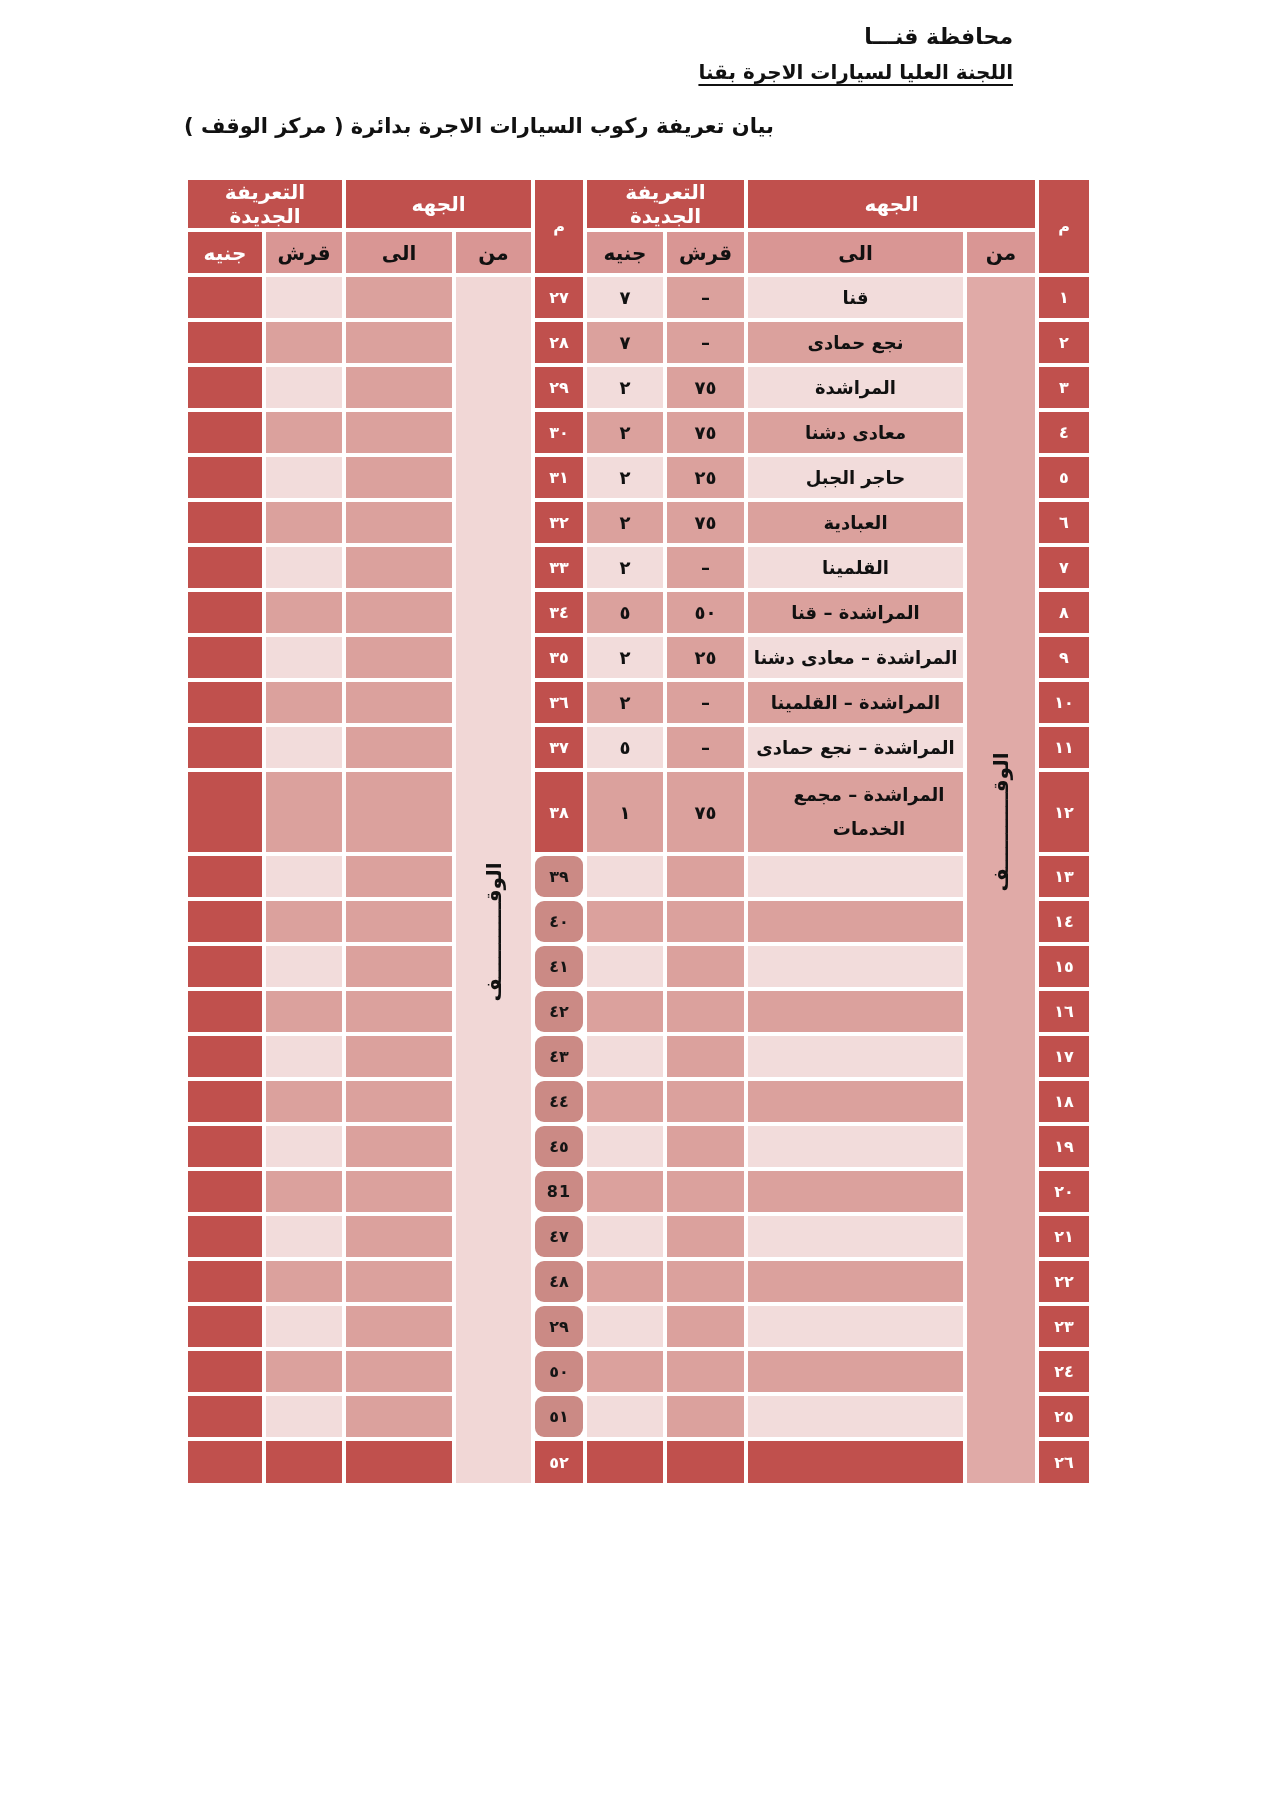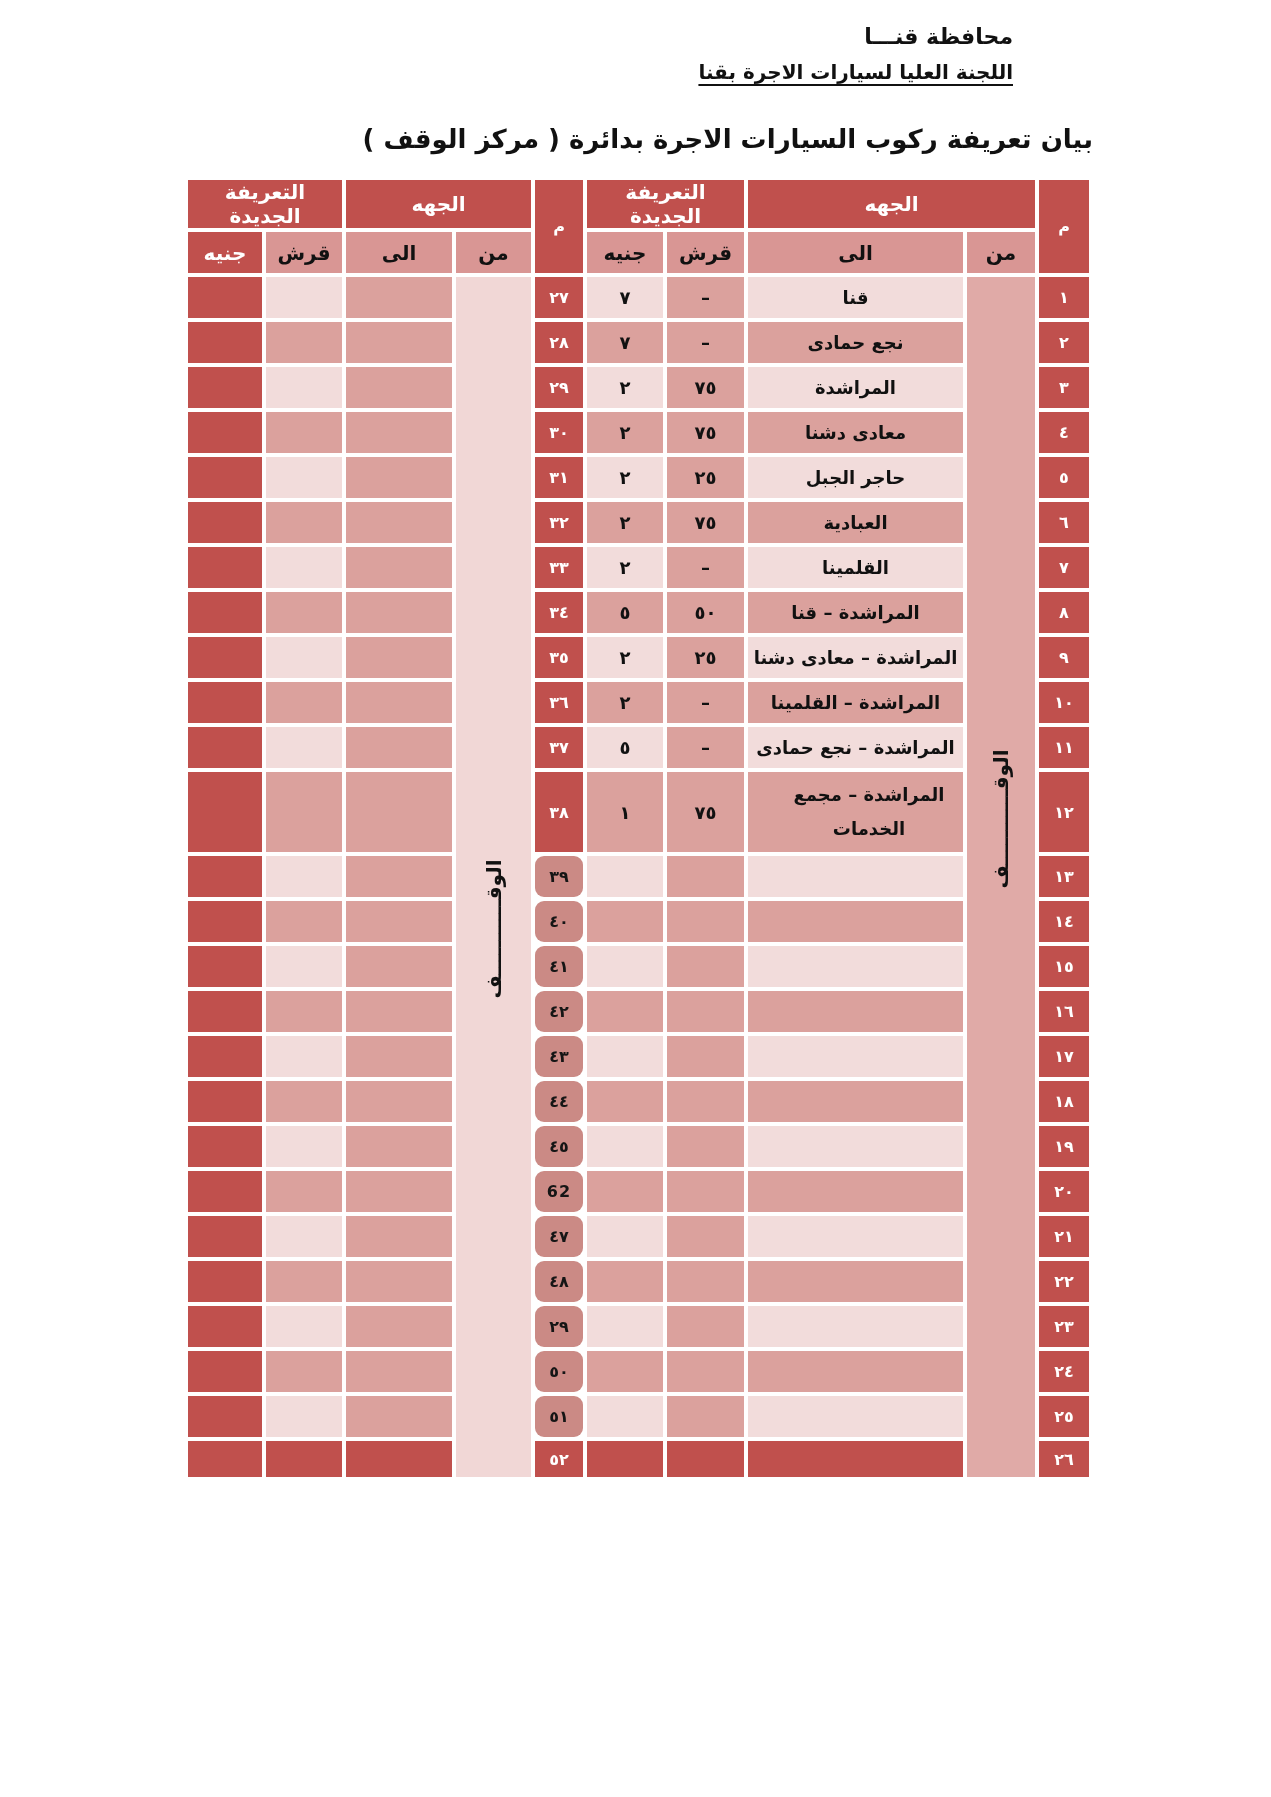--- a/index.html
+++ b/index.html
@@ -2,30 +2,30 @@
 <html lang="ar"><head>
 <meta charset="utf-8">
 <style>
   html,body{margin:0;padding:0;background:#fff;}
   body{width:1271px;height:1797px;position:relative;font-family:"DejaVu Sans",sans-serif;color:#111;}
   .page{position:absolute;inset:0;background:#ffffff;}
 
   .title1{position:absolute;top:24px;right:258px;font-size:22px;font-weight:bold;direction:rtl;}
   .title2{position:absolute;top:60px;right:258px;font-size:20px;font-weight:bold;direction:rtl;
           text-decoration:underline;text-decoration-thickness:2px;text-underline-offset:5px;}
-  .title3{position:absolute;top:114px;left:184px;width:909px;text-align:right;
-          font-size:26px;font-weight:bold;direction:rtl;margin-top:10px;}
+  .title3{position:absolute;top:114px;left:184px;width:909px;text-align:left;
+          font-size:21px;font-weight:bold;direction:rtl;}
 
   table.fare{position:absolute;top:176px;left:184px;border-collapse:separate;border-spacing:4px;
              table-layout:fixed;direction:rtl;}
   th,td{padding:0 2px;text-align:center;vertical-align:middle;overflow:hidden;}
   thead th{height:41px;font-size:20px;font-weight:bold;margin-top:26px;}
   tbody td{height:41px;font-size:18px;font-weight:bold;white-space:nowrap;}
   tr.tall td{height:80px;}
-  tr.last-row td{height:36px;}
+  tr.last-row td{height:42px;}
 
   .dark-cell{background:#c0504d;}
   .smed{background:#d99694;color:#111;}
   .light{background:#f2dcdb;}
   .medium{background:#dba19d;}
   .seq{font-size:16px;letter-spacing:1px;}
   .wtxt{color:#ffffff;}
   .seq-lower{background:#cb8a85;color:#151515;border-radius:9px;}
   .from-merged{position:relative;}
   .from-r{background:#e0aaa7;}
@@ -274,21 +274,21 @@
           <td class="seq seq-lower">٤٥</td>
           <td class="medium"></td>
           <td class="light"></td>
           <td class="dark-cell"></td>
         </tr>
         <tr>
           <td class="seq dark-cell wtxt">٢٠</td>
           <td class="medium"></td>
           <td class="medium"></td>
           <td class="medium"></td>
-          <td class="seq seq-lower">62</td>
+          <td class="seq seq-lower">81</td>
           <td class="medium"></td>
           <td class="medium"></td>
           <td class="dark-cell"></td>
         </tr>
         <tr>
           <td class="seq dark-cell wtxt">٢١</td>
           <td class="light"></td>
           <td class="medium"></td>
           <td class="light"></td>
           <td class="seq seq-lower">٤٧</td>

